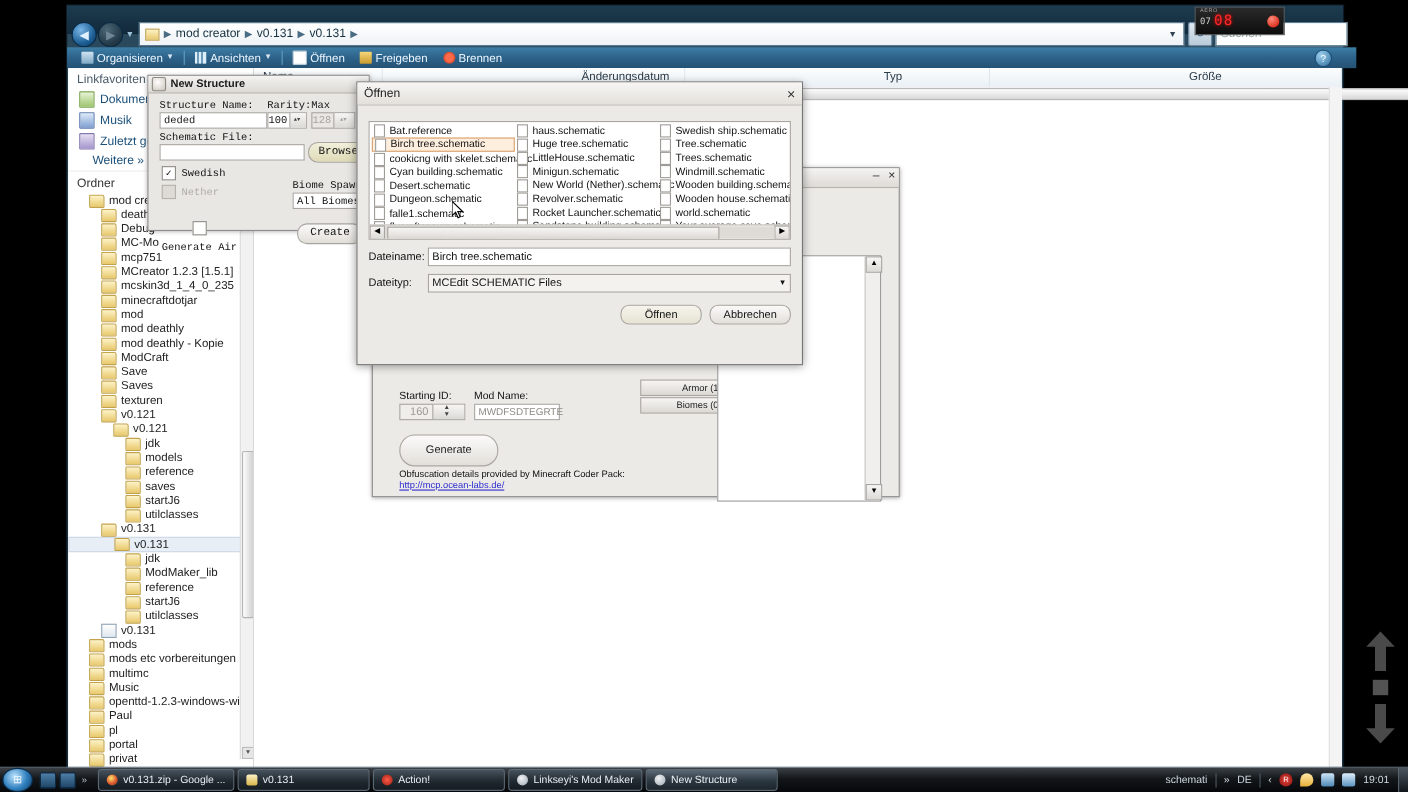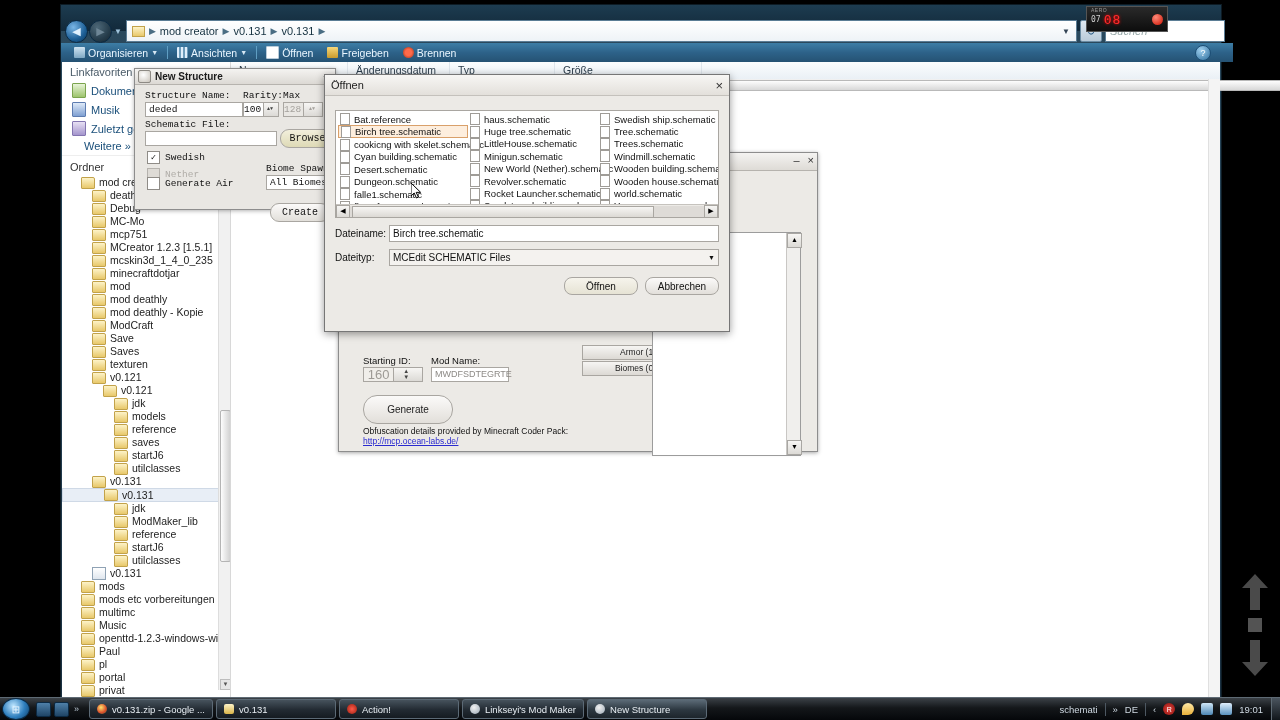--- a/index.html
+++ b/index.html
@@ -60,21 +60,21 @@
   .tnode{display:flex;align-items:center;gap:4px;padding:0 0 0 0;height:13px;white-space:nowrap;}
   .tnode.sel{background:#e8eef6;border:1px solid #cfd9e6;height:12px;}
   .folder{width:12px;height:10px;flex:none;
      background:linear-gradient(#fdf3c8,#e8c86a);border:1px solid #c2a24a;border-radius:1px 2px 1px 1px;}
   .ziparch{width:12px;height:11px;flex:none;background:linear-gradient(#ffffff,#dfe6ee);border:1px solid #8fa2b4;}
   .side-scroll{position:absolute;right:0;top:68px;width:11px;bottom:8px;background:#f1f1f1;border-left:1px solid #ddd;}
   .side-thumb{position:absolute;left:1px;top:280px;width:9px;height:150px;background:linear-gradient(90deg,#fdfdfd,#d2d2d2);border:1px solid #b4b4b4;border-radius:2px;}
   .side-arrow{position:absolute;left:1px;width:9px;height:9px;background:#e6e6e6;border:1px solid #bdbdbd;font-size:6px;text-align:center;line-height:8px;color:#555;}
 
   .exp-main{flex:1;position:relative;background:#fff;}
-  .col-hdr{height:17px;background:linear-gradient(#fbfdfe,#eaf0f5);border-bottom:1px solid #d6dee5;display:flex;align-items:center;font-size:10.5px;color:#2a3b49;}
+  .col-hdr{height:17px;background:linear-gradient(#fbfdfe,#eaf0f5);border-bottom:1px solid #d6dee5;display:flex;align-items:center;font-size:10.5px;color:#2a3b49;justify-content:space-between;}
   .col{padding:0 8px;height:17px;line-height:17px;border-right:1px solid #dfe6ec;}
   .sortmark{position:absolute;left:26px;top:0;color:#7fa8c4;font-size:8px;}
   .hscroll{position:absolute;left:0;top:17px;width:100%;height:11px;background:#f0f0f0;border-bottom:1px solid #ddd;}
   .hs-thumb{position:absolute;left:22px;top:1px;width:1120px;height:9px;background:linear-gradient(#fdfdfd,#d8d8d8);border:1px solid #b9b9b9;}
   .vscroll{position:absolute;right:0;top:17px;width:11px;bottom:0;background:#f4f4f4;border-left:1px solid #e0e0e0;}
 
   
   .modmaker{position:absolute;left:338px;top:152px;width:478px;height:298px;
      background:#eceae6;border:1px solid #8d8d8d;box-shadow:0 1px 4px rgba(0,0,0,.35);}
   .mm-title{height:17px;background:linear-gradient(#f4f3f1,#dedbd6);border-bottom:1px solid #b6b3ae;position:relative;}
@@ -82,21 +82,21 @@
   .mm-min,.mm-close{cursor:default;}
   .mm-content{position:absolute;left:0;top:17px;right:0;bottom:0;}
   .mm-tabcol{position:absolute;left:243px;top:175px;width:75px;}
   .mm-tab{height:13px;background:linear-gradient(#f6f5f3,#dcd9d4);border:1px solid #a9a6a1;
      font-size:8.5px;text-align:right;line-height:12px;color:#222;margin-bottom:1px;}
   .mm-white{position:absolute;left:313px;top:80px;width:147px;height:355px;background:#fff;border:1px solid #9c9c9c;}
   .mm-vbar{position:absolute;right:0;top:0;width:13px;bottom:0;background:#f0efed;border-left:1px solid #c9c7c4;}
   .mm-vb-arrow{position:absolute;left:0;width:13px;height:13px;background:linear-gradient(#f7f6f4,#dcdad6);border:1px solid #a9a7a3;font-size:7px;text-align:center;line-height:11px;}
   .mm-field-lbl{position:absolute;font-size:9.5px;color:#111;}
   .mm-spin{position:absolute;height:13px;background:#f0eeea;border:1px solid #a9a6a1;display:flex;align-items:center;}
-  .mm-spin span{flex:1;text-align:right;padding-right:3px;color:#9d9a95;font-size:13px;}
+  .mm-spin span{flex:1;text-align:right;padding-right:3px;color:#9d9a95;font-size:10px;}
   .mm-spin .arrs{width:11px;height:13px;background:linear-gradient(#f7f6f4,#dcdad6);border-left:1px solid #a9a6a1;font-size:6px;text-align:center;line-height:6px;color:#444;}
   .mm-txt{position:absolute;height:13px;background:#fff;border:1px solid #a9a6a1;font-size:9px;color:#8d8a86;padding:0 3px;line-height:13px;}
   .mm-gen{position:absolute;left:362px;top:392px;width:88px;height:27px;border-radius:14px;
      background:linear-gradient(#fbfaf9,#e2dfda);border:1px solid #a9a6a1;font-size:10px;color:#222;
      display:flex;align-items:center;justify-content:center;}
   .mm-note{position:absolute;left:362px;top:424px;font-size:8.5px;color:#111;}
   .mm-link{position:absolute;left:362px;top:434px;font-size:8.5px;color:#2b2bd0;text-decoration:underline;}
 
   
   .newstruct{position:absolute;left:134px;top:68px;width:200px;height:140px;
@@ -545,21 +545,21 @@
       <div class="ns-btn browse" style="left:145px;top:44px;width:53px;">Browse</div>
 
       <div class="ns-chk" style="left:12px;top:66px;">
         <span class="cbox">✓</span>
         <span>Swedish</span>
       </div>
       <div class="ns-chk dis" style="left:12px;top:83px;">
         <span class="cbox dis"></span>
         <span>Nether</span>
       </div>
-      <div class="ns-chk" style="left:12px;top:92px;">
+      <div class="ns-chk" style="left:12px;top:116px;flex-direction:column;">
         <span class="cbox"></span>
         <span>Generate Air</span>
       </div>
 
       <div class="ns-lbl" style="left:131px;top:78px;">Biome Spawn:</div>
       <div class="ns-combo" style="left:131px;top:90px;width:60px;">All Biomes</div>
       <div class="ns-btn create" style="left:135px;top:118px;width:58px;">Create</div>
     </div>
   </div>
 

